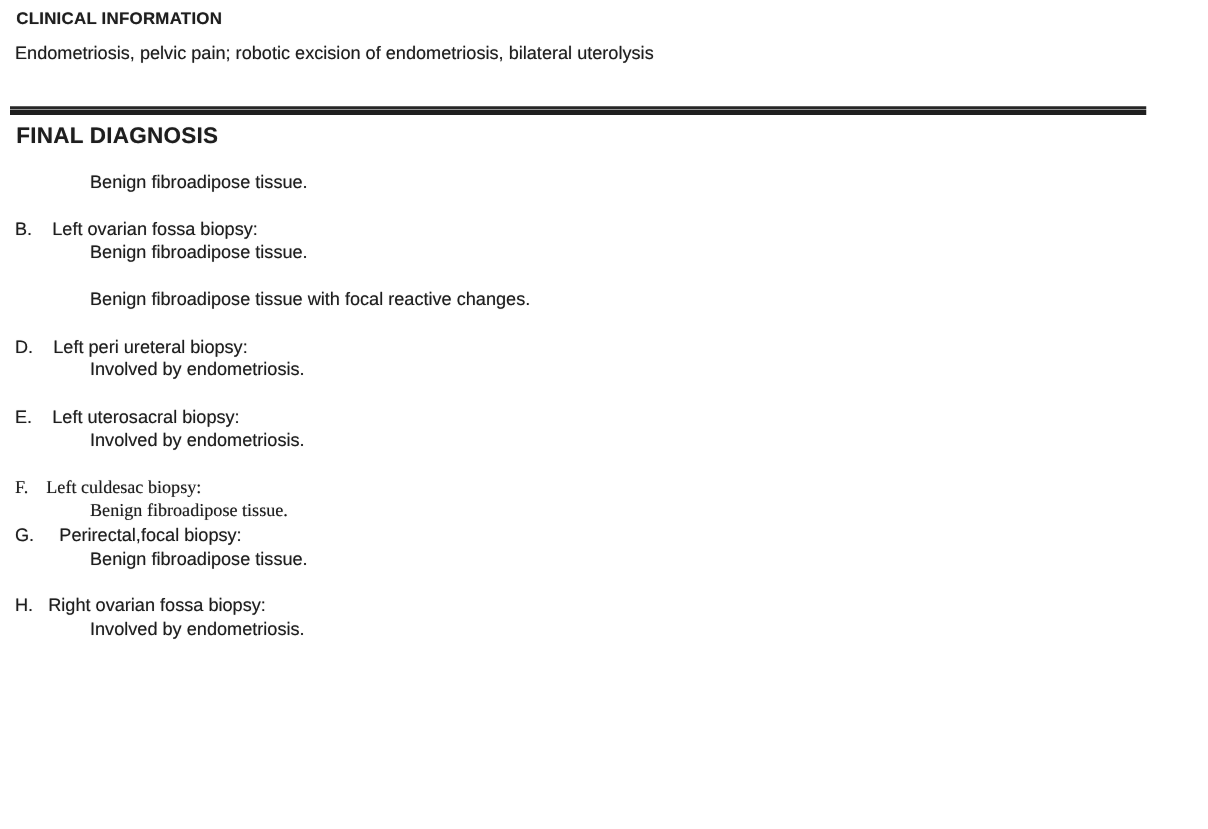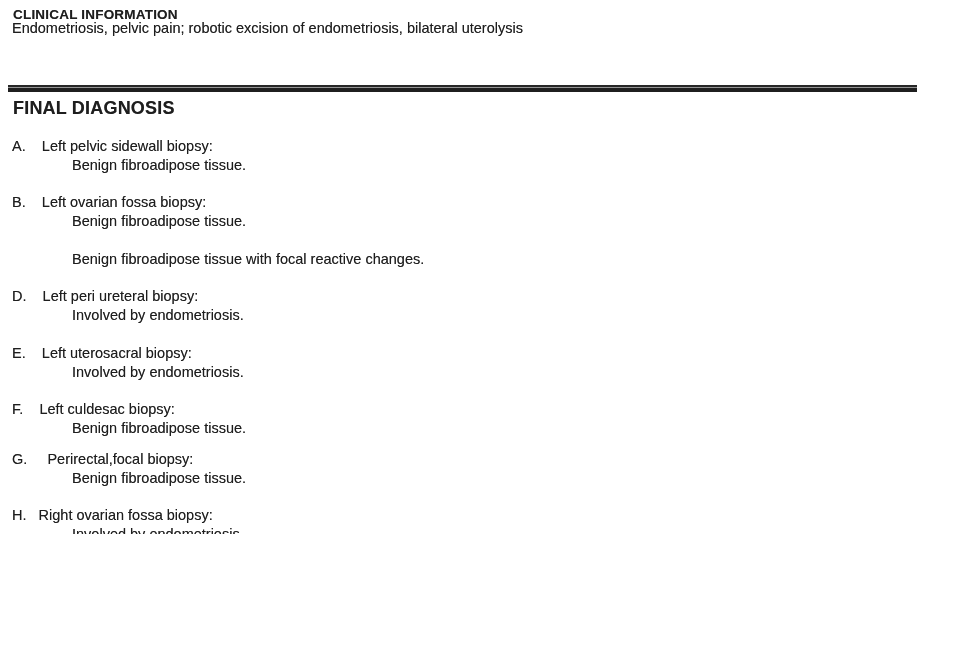--- a/index.html
+++ b/index.html
@@ -18,21 +18,21 @@
     left: 13px;
     top: 7px;
     font-size: 13.5px;
     font-weight: bold;
     letter-spacing: 0.2px;
     white-space: pre;
   }
   .clinical-text {
     position: absolute;
     left: 12px;
-    top: 20px;
+    top: 35px;
     font-size: 14.5px;
     white-space: pre;
   }
   .divider {
     position: absolute;
     left: 8px;
     top: 85px;
     width: 909px;
     height: 7px;
     background: linear-gradient(to bottom,
@@ -52,41 +52,40 @@
   }
   .items {
     position: absolute;
     left: 12px;
     top: 137px;
     right: 20px;
     font-size: 14.5px;
     line-height: 18.8px;
   }
   .item { margin-bottom: 18.8px; }
-  .item.compact { margin-bottom: 12px; }
+  .item.compact { margin-bottom: 1px; font-family: Liberation Serif, serif; }
   .item .line1 { white-space: pre-wrap; }
   .item .line2 { padding-left: 60px; white-space: pre-wrap; }
 </style>
 </head>
 <body>
 
 <div class="doc">
 
   <div class="clinical-heading">CLINICAL INFORMATION</div>
 
   <div class="clinical-text">Endometriosis, pelvic pain; robotic excision of endometriosis, bilateral uterolysis</div>
 
   <div class="divider"></div>
 
   <div class="final-heading">FINAL DIAGNOSIS</div>
 
   <div class="items">
 
     <div class="item">
-      <div class="line1">A.    Left pelvic sidewall biopsy:</div>
       <div class="line2">Benign fibroadipose tissue.</div>
     </div>
 
     <div class="item">
       <div class="line1">B.    Left ovarian fossa biopsy:</div>
       <div class="line2">Benign fibroadipose tissue.</div>
     </div>
 
     <div class="item">
       <div class="line2">Benign fibroadipose tissue with focal reactive changes.</div>

